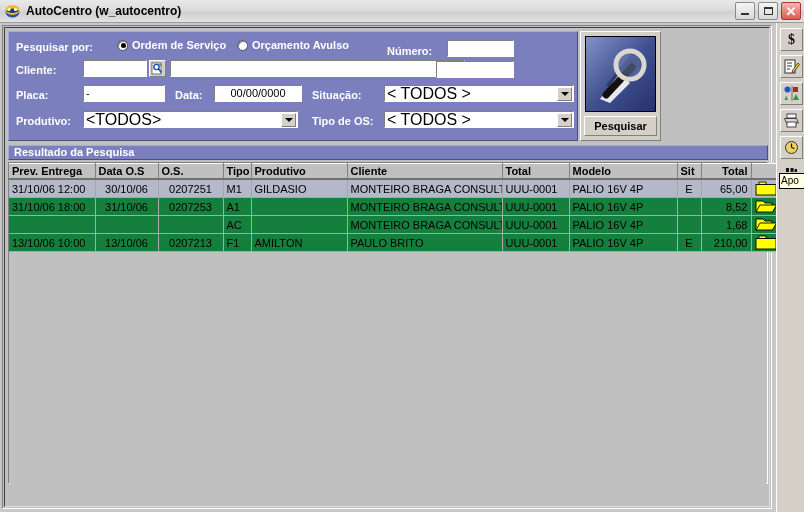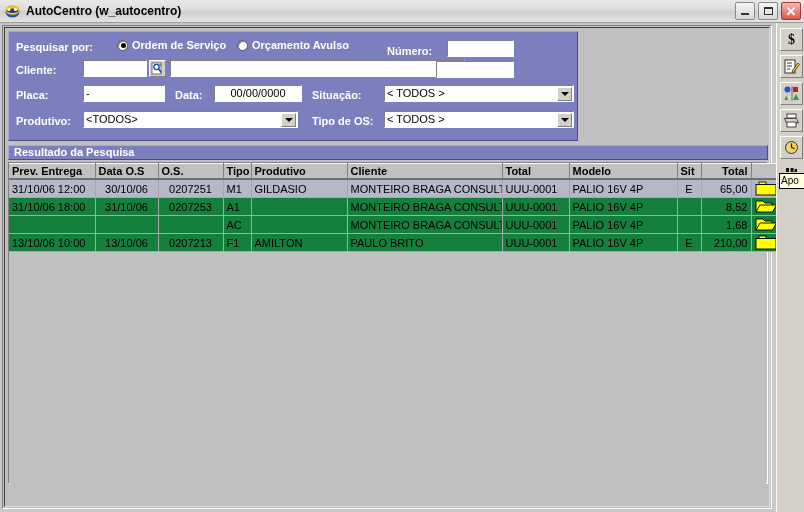--- a/index.html
+++ b/index.html
@@ -123,21 +123,21 @@
     font-size: 11px; color: #000;
     line-height: 15px; padding: 0 2px;
     overflow: hidden; white-space: nowrap;
   }
   .fld.center { text-align: center; }
   .combo {
     position: absolute;
     background: #ffffff;
     border: 1px solid #808080;
     border-right-color: #ffffff; border-bottom-color: #ffffff;
-    font-size: 11px; color: #000; line-height: 15px;
+    font-size: 16px; color: #000; line-height: 15px;
     padding: 0 2px; white-space: nowrap; overflow: hidden;
   }
   .combo .arrow {
     position: absolute; right: 1px; top: 1px;
     width: 15px; height: 14px;
     background: #d4d0c8;
     border: 1px solid #ffffff;
     border-right-color: #808080; border-bottom-color: #808080;
     display: flex; align-items: center; justify-content: center;
   }
@@ -355,20 +355,40 @@
 
           <span class="lbl" style="left:303px; top:82px;">Tipo de OS:</span>
           <div class="combo" style="left:375px; top:79px; width:190px; height:17px;">
             <span>&lt; TODOS &gt;</span>
             <span class="arrow">
                 <i class="tri-down"></i>
               </span>
           </div>
         </div>
 
+        <div class="pesq-block">
+          <div class="pesq-img">
+            <svg width="71" height="76" viewBox="0 0 71 76" class="ico">
+              <defs>
+                <linearGradient id="bg" x1="0" y1="0" x2="1" y2="1">
+                  <stop offset="0" stop-color="#8392c8"></stop>
+                  <stop offset="0.5" stop-color="#3f508f"></stop>
+                  <stop offset="1" stop-color="#26306b"></stop>
+                </linearGradient>
+              </defs>
+              <rect width="71" height="76" fill="url(#bg)"></rect>
+              <path d="M20 48 L46 16 L58 26 L30 56 Z" fill="#1b2452" opacity="0.55"></path>
+              <path d="M14 62 L34 36 L44 46 L24 66 Z" fill="#e8e8ee"></path>
+              <line x1="20" y1="58" x2="46" y2="30" stroke="#111" stroke-width="7" stroke-linecap="round"></line>
+              <circle cx="44" cy="28" r="14" fill="none" stroke="#d8d8d0" stroke-width="5"></circle>
+              <circle cx="44" cy="28" r="11" fill="#7f90c4" opacity="0.45"></circle>
+            </svg>
+          </div>
+          <div class="pesq-label">Pesquisar</div>
+        </div>
 
 
         <div class="result-bar">Resultado da Pesquisa</div>
 
         <div class="grid-frame">
           <table class="grid">
             <colgroup>
               <col style="width:86px">
                 <col style="width:63px">
                 <col style="width:65px">

